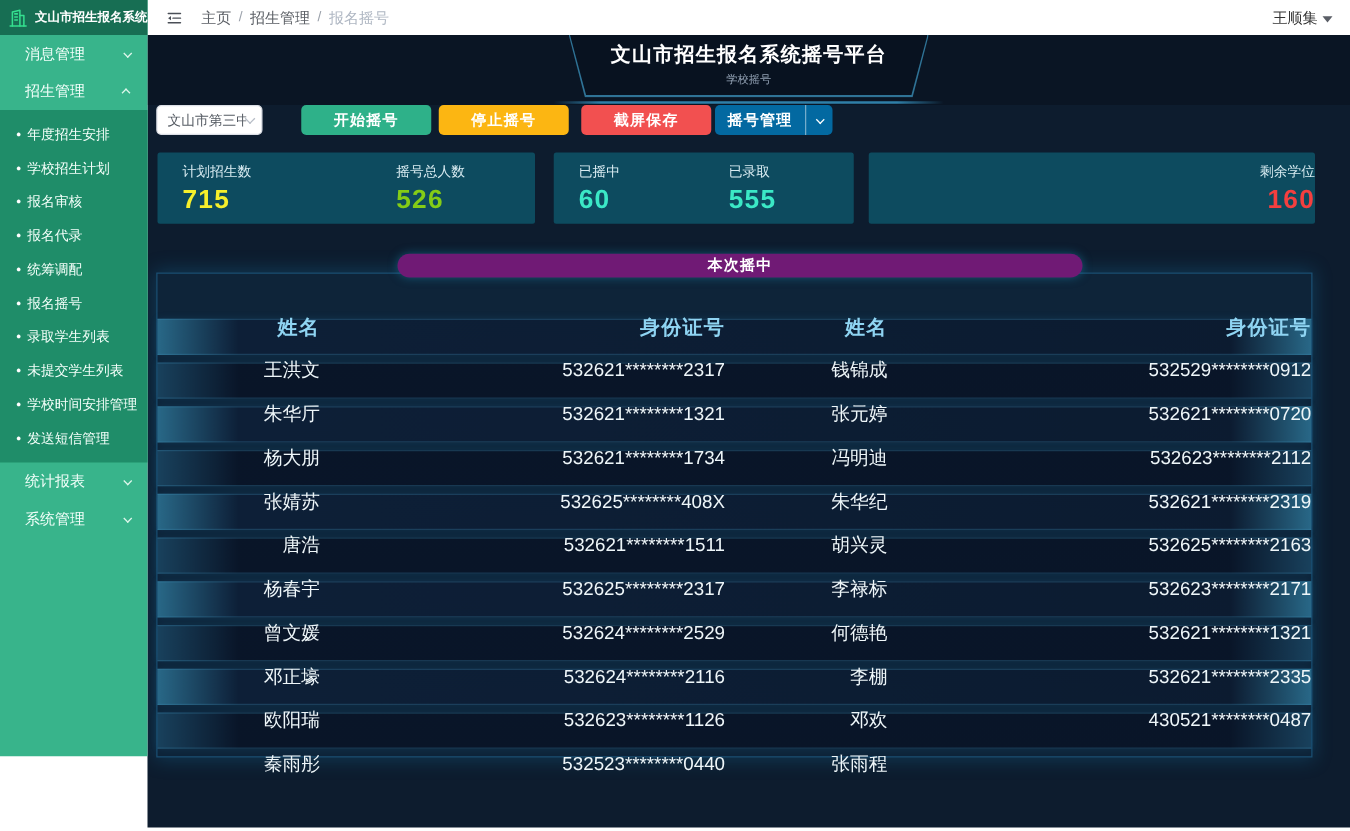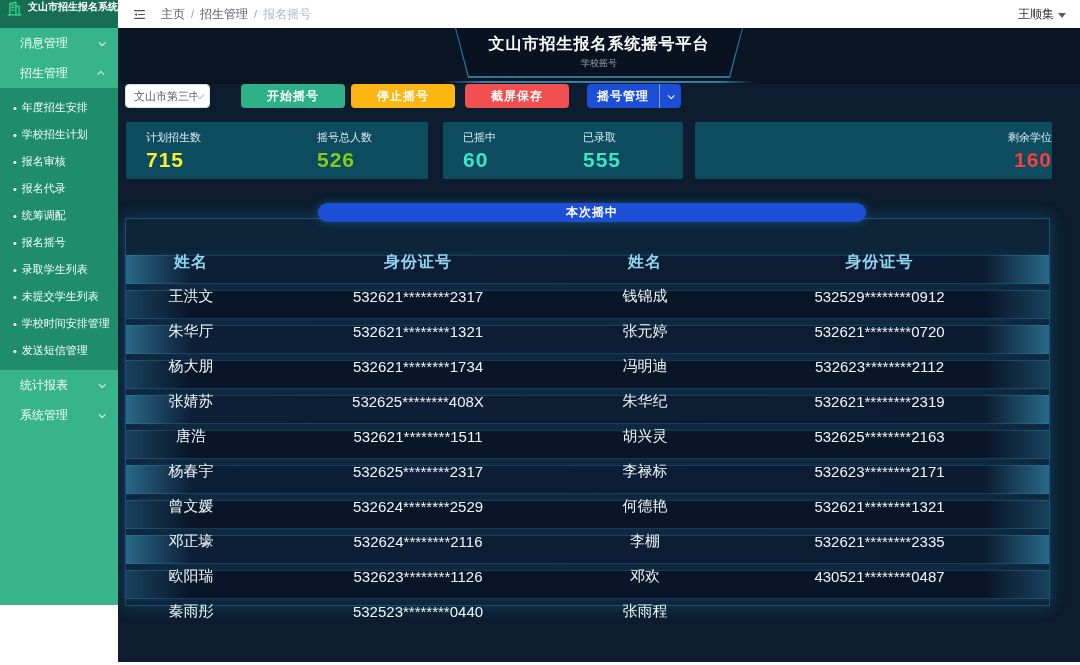--- a/index.html
+++ b/index.html
@@ -4,21 +4,21 @@
 <style>
   * { margin:0; padding:0; box-sizing:border-box; }
   html,body { width:1080px; height:665px; }
   body {
     font-family:"Liberation Sans","DejaVu Sans",sans-serif;
     background:#ffffff; position:relative; overflow:hidden;
   }
 
   
   .sidebar { position:absolute; left:0; top:0; width:118px; height:605px; background:#38b48b; z-index:5; }
-  .logo { height:28px; background:#176e53; display:flex; align-items:flex-start; gap:5px; padding:0 6px; }
+  .logo { height:28px; background:#176e53; display:flex; align-items:center; gap:5px; padding:0 6px; }
   .logo svg { width:17px; height:17px; flex:none; }
   .logo-title { color:#ffffff; font-size:10px; font-weight:bold; white-space:nowrap; letter-spacing:0; }
   .side-section { height:30px; display:flex; align-items:center; padding:0 14px 0 20px; color:#f2fffa; font-size:12px; cursor:pointer; }
   .side-label { flex:1; }
   .chev { width:5px; height:5px; border-right:1.4px solid #dff7ec; border-bottom:1.4px solid #dff7ec; flex:none; }
   .chev.down { transform:rotate(45deg) translateY(-1px); }
   .chev.up { transform:rotate(-135deg) translateY(-1px); }
   .side-sub { background:#1f8d69; padding:6px 0; }
   .side-sub-item { height:27px; display:flex; align-items:center; padding-left:13px; color:#f4fffa; font-size:11px; cursor:pointer; }
   .side-sub-item .dot { margin-right:5px; font-size:11px; color:#ffffff; }
@@ -61,27 +61,27 @@
   
   .stats { position:absolute; top:94px; left:0; width:100%; height:57px; }
   .card { position:absolute; top:0; height:57px; background:#0d4b5f; border-radius:2px; display:flex; align-items:center; }
   .stat-item { display:flex; flex-direction:column; gap:3px; }
   .stat-label { font-size:11px; color:#d9ecf2; }
   .stat-value { font-size:21px; font-weight:bold; letter-spacing:1px; }
 
   
   .panel { position:absolute; left:7px; top:190px; width:925px; height:388px; background:#0e2439;
     border:1px solid #1a4f73; box-shadow:0 0 14px 2px rgba(25,118,165,.32); }
-  .pill { position:absolute; left:200px; top:175px; width:548px; height:19px; background:#1d4ed8; border-radius:10px;
+  .pill { position:absolute; left:200px; top:175px; width:548px; height:19px; background:#701a75; border-radius:10px;
     display:flex; align-items:center; justify-content:center; z-index:3; box-shadow:0 0 8px rgba(30,140,180,.5); }
   .pill span { color:#ffffff; font-size:12px; font-weight:bold; letter-spacing:1px; }
   .t-grid { display:grid; grid-template-columns:130px 324px 130px 339px; align-items:center; }
   .t-head { height:33px; margin-top:3px; }
   .t-head .t-cell { color:#8fd4f2; font-size:16px; font-weight:bold; letter-spacing:1px; }
-  .t-cell { text-align:center; white-space:nowrap; overflow:hidden;margin-top:40px; }
+  .t-cell { text-align:right; white-space:nowrap; overflow:hidden;margin-top:40px; }
   .t-rows { padding:0 0 0 0; }
   .t-row { height:29px; margin-bottom:6px;
     background:linear-gradient(90deg,rgba(62,160,200,.55) 0,rgba(13,31,55,.97) 7%,rgba(12,27,48,.97) 93%,rgba(62,160,200,.55) 100%);
     border-top:1px solid rgba(60,140,180,.30); border-bottom:1px solid rgba(60,140,180,.30);
     box-shadow:0 0 6px rgba(30,120,170,.22); }
   .t-row:nth-child(even) {
     background:linear-gradient(90deg,rgba(45,120,160,.35) 0,rgba(9,21,40,.98) 7%,rgba(9,21,40,.98) 93%,rgba(45,120,160,.35) 100%); }
   .t-row .t-cell { color:#eef6f9; font-size:15px; }
 </style>
 </head>
@@ -190,21 +190,21 @@
 
   <div class="controls">
     <div class="school-select">
       <span class="val">文山市第三中学</span>
       <span class="sel-chev"></span>
     </div>
     <div id="buttons">
         <button class="btn" style="left: 123px; width: 104px; background: rgb(46, 177, 137);">开始摇号</button>
         <button class="btn" style="left: 233px; width: 104px; background: rgb(252, 182, 18);">停止摇号</button>
         <button class="btn" style="left: 347px; width: 104px; background: rgb(242, 80, 80);">截屏保存</button>
-        <div class="btn-split" style="left: 469px; background: #1d4ed8;">
+        <div class="btn-split" style="left: 454px; background: #0369a1;">
           <div class="split-main">摇号管理</div>
           <div class="split-arrow">
             <div class="chev down"></div>
           </div>
         </div>
       </div>
   </div>
 
   <div class="stats" id="stats">
       <div class="card" style="left: 8px; width: 302px; gap: 40px;">

